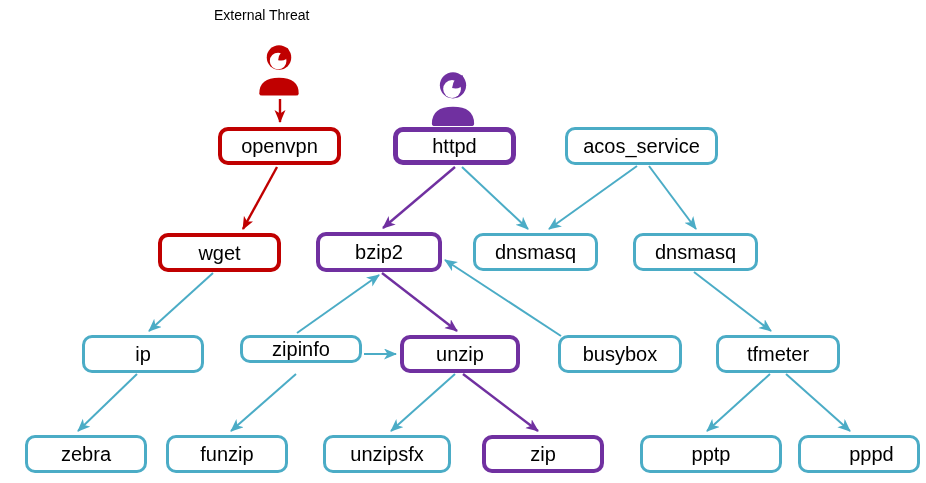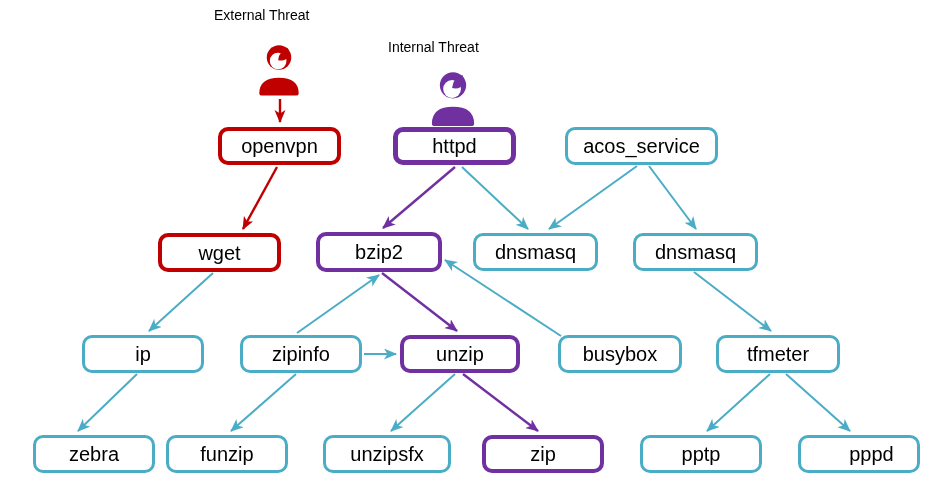--- a/index.html
+++ b/index.html
@@ -58,21 +58,20 @@
         <line x1="296" y1="374" x2="231" y2="431" stroke="#4BACC6" stroke-width="2" marker-end="url(#arr-teal)"></line>
         <line x1="455" y1="374" x2="391" y2="431" stroke="#4BACC6" stroke-width="2" marker-end="url(#arr-teal)"></line>
         <line x1="463" y1="374" x2="538" y2="431" stroke="#7030A0" stroke-width="2.4" marker-end="url(#arr-purple)"></line>
         <line x1="770" y1="374" x2="707" y2="431" stroke="#4BACC6" stroke-width="2" marker-end="url(#arr-teal)"></line>
         <line x1="786" y1="374" x2="850" y2="431" stroke="#4BACC6" stroke-width="2" marker-end="url(#arr-teal)"></line>
       </g>
   </svg>
 
   <div class="threat-label" id="lbl-ext">External Threat</div>
 
-  <div class="threat-label" id="lbl-int">Internal Threat</div>
 
   <svg class="person red" viewBox="0 0 64 64">
     <circle cx="32" cy="20" r="14" fill="currentColor"></circle>
     <circle cx="31" cy="24" r="9.5" fill="#ffffff"></circle>
     <path d="M42 9 q-10 3 -11 14 q9 2 12 -5 q1.5 -4 -1 -9 z" fill="currentColor"></path>
     <path d="M9.5 61 q0 -18 22.5 -18 q22.5 0 22.5 18 q0 2.5 -3 2.5 h-39 q-3 0 -3 -2.5 z" fill="currentColor"></path>
   </svg>
 
   <svg class="person purple" viewBox="0 0 64 64">
     <circle cx="32" cy="20" r="14" fill="currentColor"></circle>
@@ -83,25 +82,25 @@
 
   <div id="nodes">
       <div class="node red" style="left: 218px; top: 127px; width: 123px; height: 38px; border-width: 4px;">openvpn</div>
       <div class="node purple" style="left: 393px; top: 127px; width: 123px; height: 38px; border-width: 5px;">httpd</div>
       <div class="node teal" style="left: 565px; top: 127px; width: 153px; height: 38px; border-width: 3px;">acos_service</div>
       <div class="node red" style="left: 158px; top: 233px; width: 123px; height: 39px; border-width: 4px;">wget</div>
       <div class="node purple" style="left: 316px; top: 232px; width: 126px; height: 40px; border-width: 4px;">bzip2</div>
       <div class="node teal" style="left: 473px; top: 233px; width: 125px; height: 38px; border-width: 3px;">dnsmasq</div>
       <div class="node teal" style="left: 633px; top: 233px; width: 125px; height: 38px; border-width: 3px;">dnsmasq</div>
       <div class="node teal" style="left: 82px; top: 335px; width: 122px; height: 38px; border-width: 3px;">ip</div>
-      <div class="node teal" style="left: 240px; top: 335px; width: 122px; height: 38px; border-width: 3px;">zipinfo</div>
+      <div class="node teal" style="left: 240px; top: 335px; width: 122px; height: 28px; border-width: 3px;">zipinfo</div>
       <div class="node purple" style="left: 400px; top: 335px; width: 120px; height: 38px; border-width: 4px;">unzip</div>
       <div class="node teal" style="left: 558px; top: 335px; width: 124px; height: 38px; border-width: 3px;">busybox</div>
       <div class="node teal" style="left: 716px; top: 335px; width: 124px; height: 38px; border-width: 3px;">tfmeter</div>
-      <div class="node teal" style="left: 25px; top: 435px; width: 122px; height: 38px; border-width: 3px; margin-left: 8px;">zebra</div>
+      <div class="node teal" style="left: 25px; top: 435px; width: 122px; height: 38px; border-width: 3px;">zebra</div>
       <div class="node teal" style="left: 166px; top: 435px; width: 122px; height: 38px; border-width: 3px;">funzip</div>
       <div class="node teal" style="left: 323px; top: 435px; width: 128px; height: 38px; border-width: 3px;">unzipsfx</div>
       <div class="node purple" style="left: 482px; top: 435px; width: 122px; height: 38px; border-width: 4px;">zip</div>
-      <div class="node teal" style="left: 640px; top: 435px; width: 122px; height: 38px; border-width: 3px;">pptp</div>
+      <div class="node teal" style="left: 640px; top: 435px; width: 142px; height: 38px; border-width: 3px;">pptp</div>
       <div class="node teal" style="left: 798px; top: 435px; width: 122px; height: 38px; border-width: 3px; padding-left: 25px;">pppd</div>
     </div>
 
 </div>
 
 </body></html>

